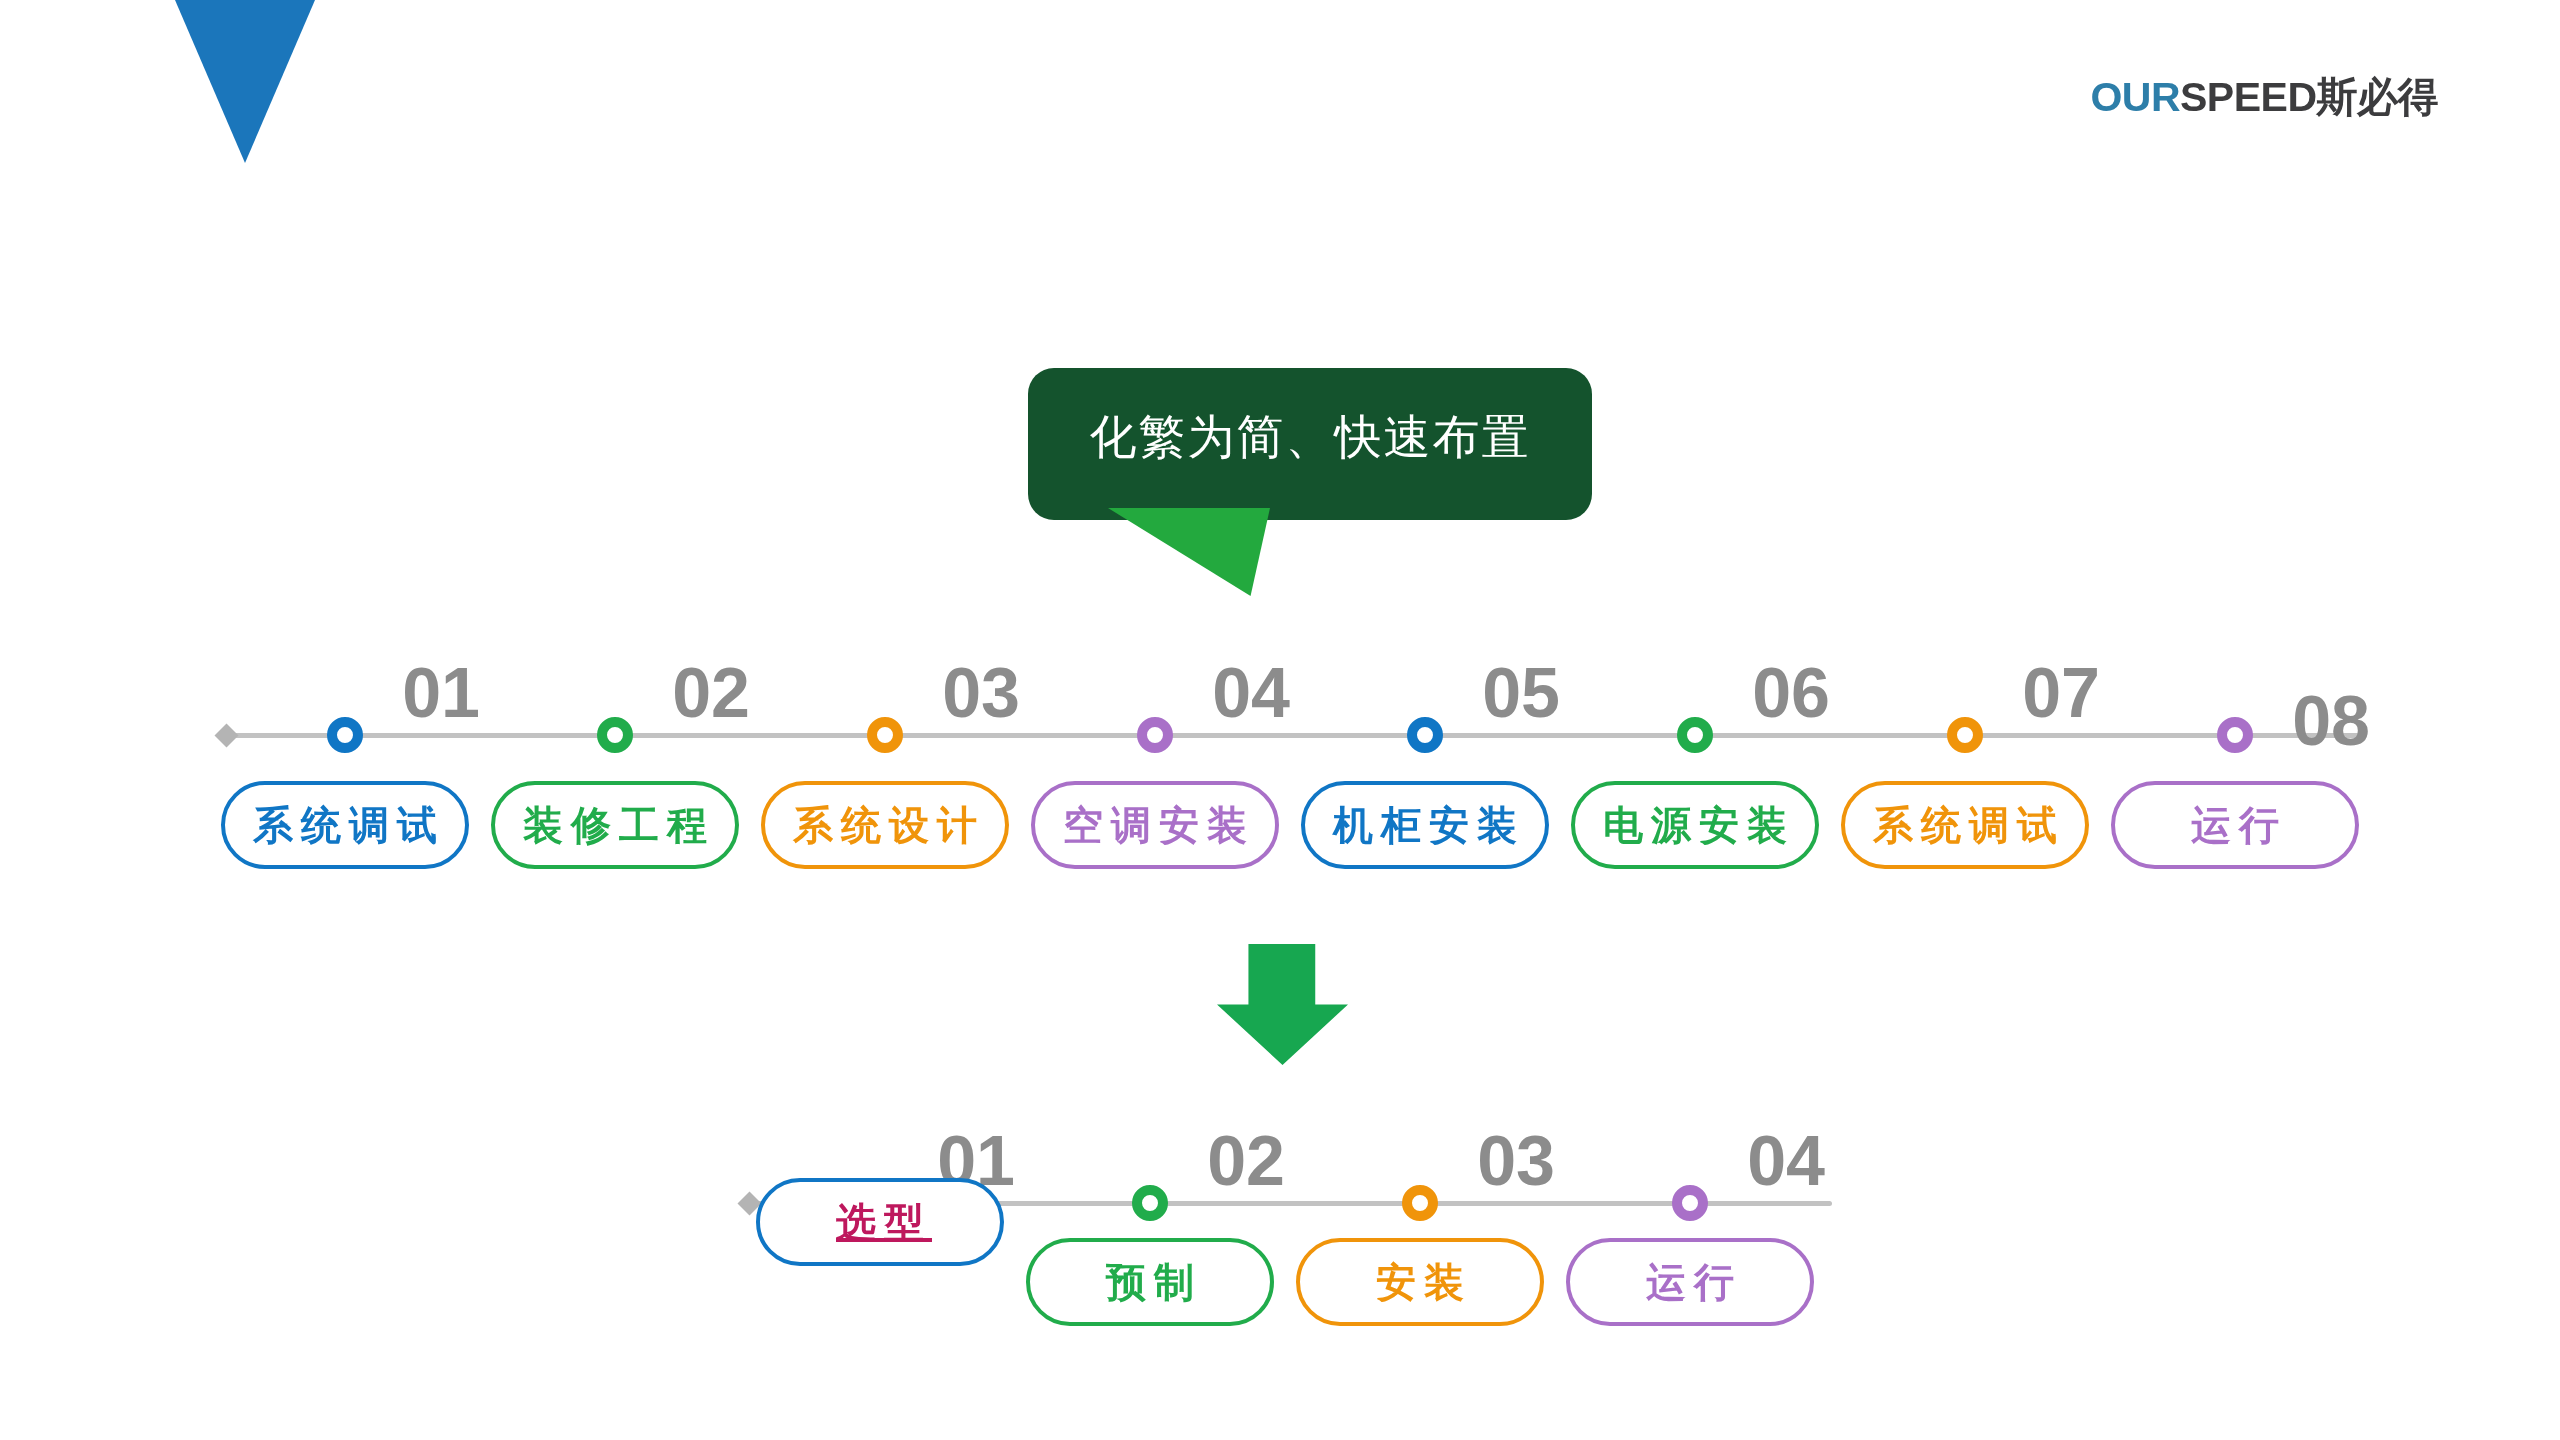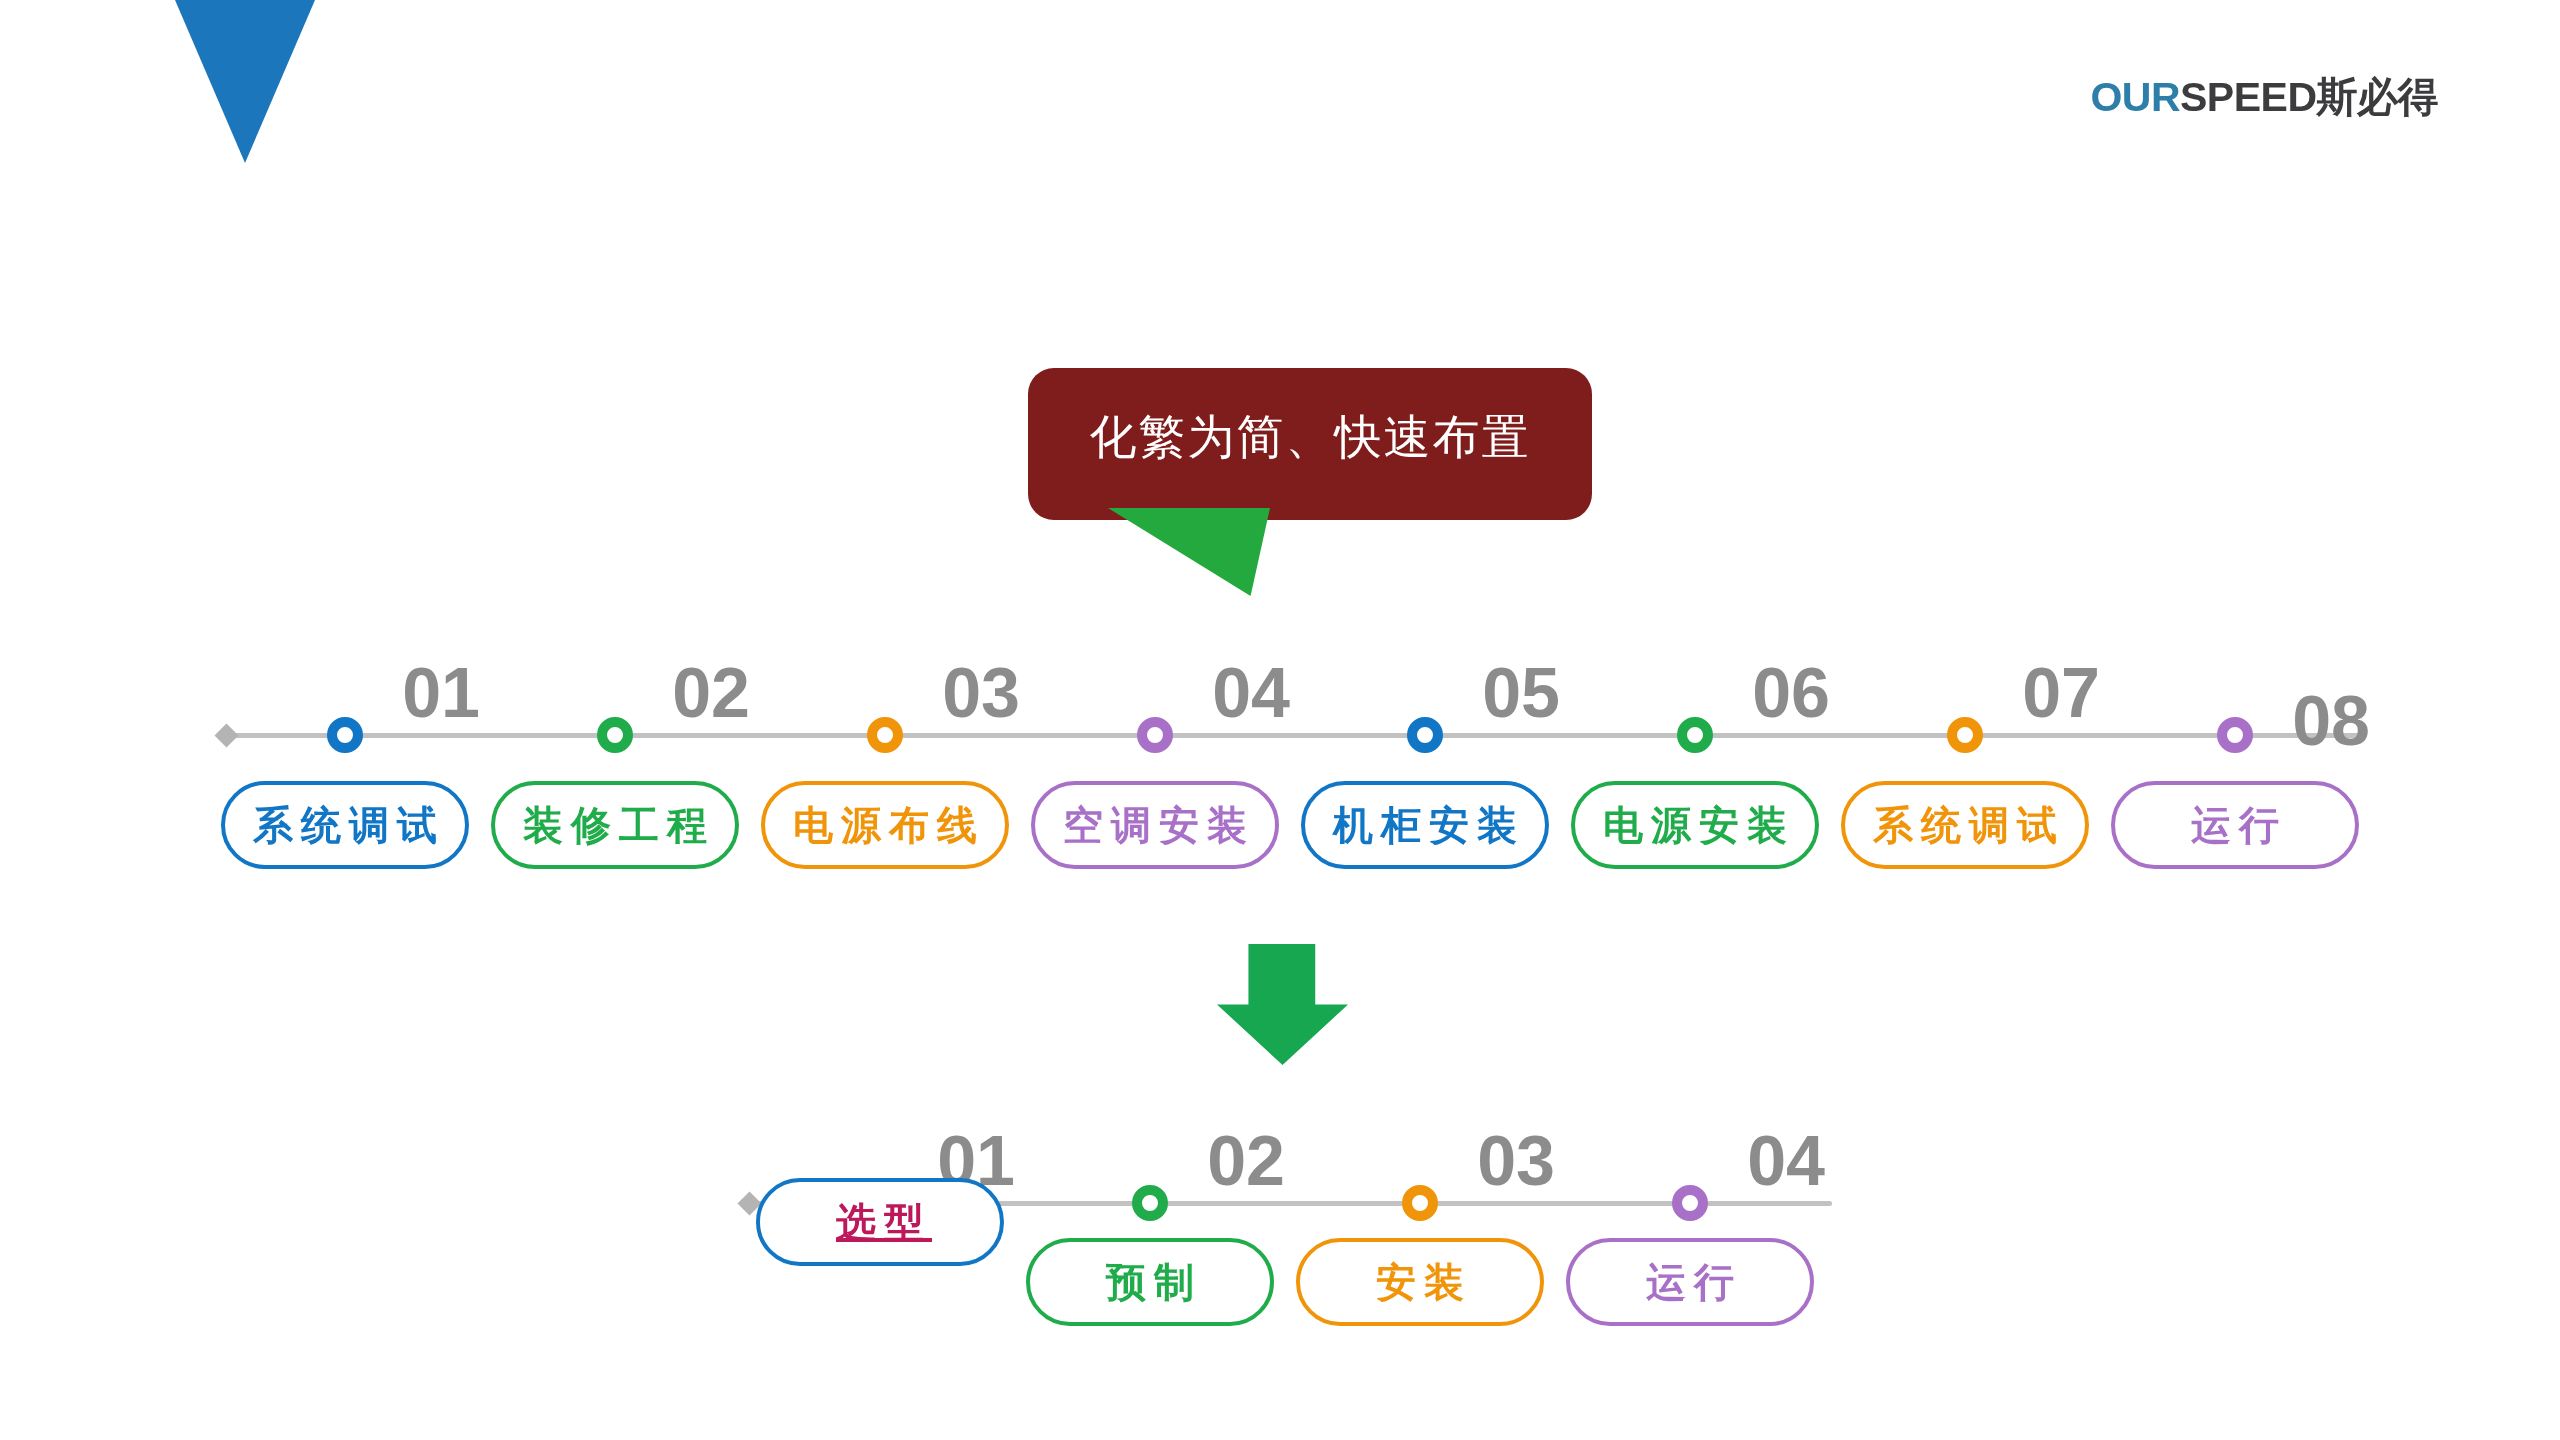--- a/index.html
+++ b/index.html
@@ -35,37 +35,37 @@
 </head>
 <body>
 
 <div class="slide">
 
   <div class="corner-triangle" style="background: rgb(27, 118, 187);"></div>
 
   <div class="logo" style="color: rgb(60, 60, 62);"><span style="color: rgb(45, 126, 169);">OUR</span><span>SPEED斯必得</span></div>
 
 
-  <div class="callout" style="background: #7f1d1d;">
+  <div class="callout" style="background: #14532d;">
     <div class="callout-text">化繁为简、快速布置</div>
   </div>
   <div class="callout-tail" style="background: rgb(35, 169, 62);"></div>
 
   <div id="tl-top">
       <div class="tl-line" style="left: 222px; top: 733px; width: 2138px; background: rgb(194, 194, 194);"></div>
       <div class="tl-diamond" style="left: 218px; top: 727px; background: rgb(180, 180, 180);"></div>
       <div class="tl-num" style="left: 210px; top: 658px; color: rgb(140, 140, 140);">01</div>
       <div class="tl-ring" style="left: 327px; top: 717px; border: 10px solid rgb(16, 118, 197);"></div>
       <div class="tl-pill" style="left: 221px; top: 781px; border-color: rgb(16, 118, 197); color: rgb(16, 118, 197);">系统调试</div>
       <div class="tl-num" style="left: 480px; top: 658px; color: rgb(140, 140, 140);">02</div>
       <div class="tl-ring" style="left: 597px; top: 717px; border: 10px solid rgb(33, 172, 75);"></div>
       <div class="tl-pill" style="left: 491px; top: 781px; border-color: rgb(33, 172, 75); color: rgb(33, 172, 75);">装修工程</div>
       <div class="tl-num" style="left: 750px; top: 658px; color: rgb(140, 140, 140);">03</div>
       <div class="tl-ring" style="left: 867px; top: 717px; border: 10px solid rgb(240, 148, 10);"></div>
-      <div class="tl-pill" style="left: 761px; top: 781px; border-color: rgb(240, 148, 10); color: rgb(240, 148, 10);">电源布线</div>
+      <div class="tl-pill" style="left: 761px; top: 781px; border-color: rgb(240, 148, 10); color: rgb(240, 148, 10);">系统设计</div>
       <div class="tl-num" style="left: 1020px; top: 658px; color: rgb(140, 140, 140);">04</div>
       <div class="tl-ring" style="left: 1137px; top: 717px; border: 10px solid rgb(169, 112, 200);"></div>
       <div class="tl-pill" style="left: 1031px; top: 781px; border-color: rgb(169, 112, 200); color: rgb(169, 112, 200);">空调安装</div>
       <div class="tl-num" style="left: 1290px; top: 658px; color: rgb(140, 140, 140);">05</div>
       <div class="tl-ring" style="left: 1407px; top: 717px; border: 10px solid rgb(16, 118, 197);"></div>
       <div class="tl-pill" style="left: 1301px; top: 781px; border-color: rgb(16, 118, 197); color: rgb(16, 118, 197);">机柜安装</div>
       <div class="tl-num" style="left: 1560px; top: 658px; color: rgb(140, 140, 140);">06</div>
       <div class="tl-ring" style="left: 1677px; top: 717px; border: 10px solid rgb(33, 172, 75);"></div>
       <div class="tl-pill" style="left: 1571px; top: 781px; border-color: rgb(33, 172, 75); color: rgb(33, 172, 75);">电源安装</div>
       <div class="tl-num" style="left: 1830px; top: 658px; color: rgb(140, 140, 140);">07</div>

